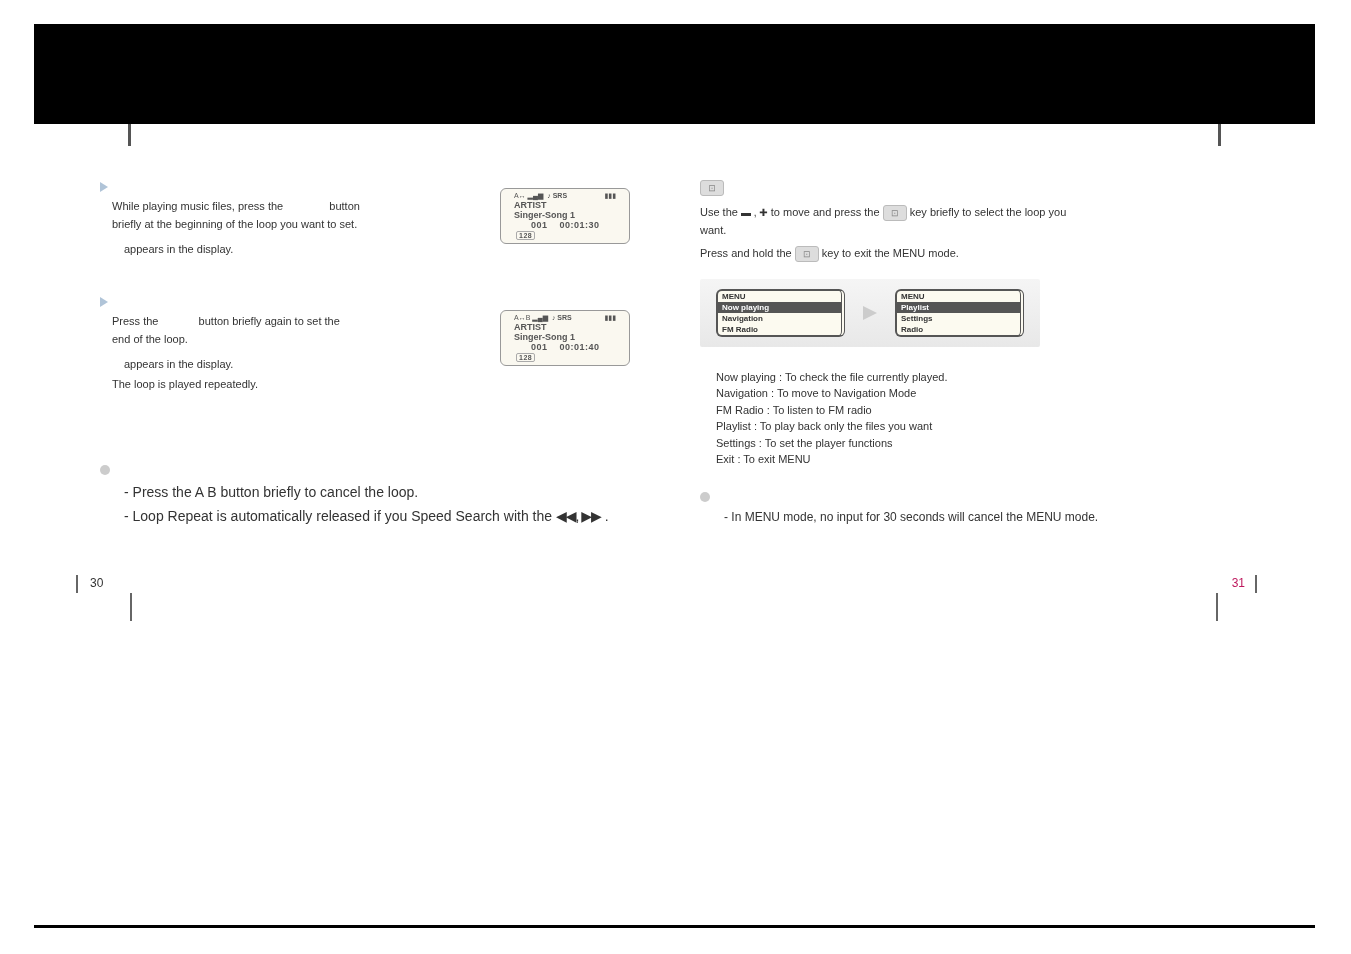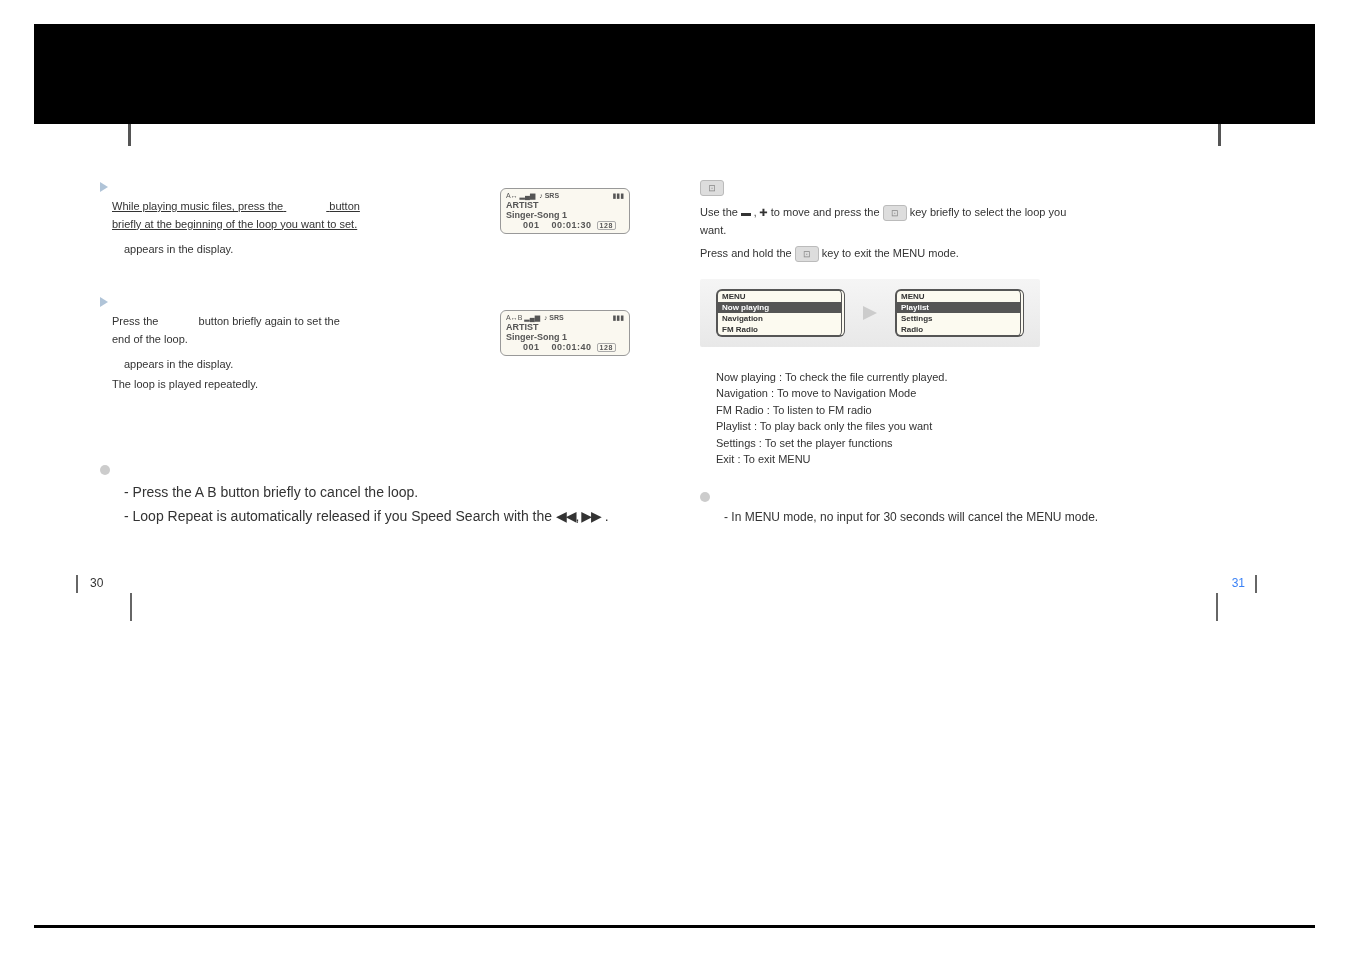--- a/index.html
+++ b/index.html
@@ -72,21 +72,21 @@
     margin-left: 12px;
   }
   .indent2 {
     margin-left: 24px;
   }
   .lcd-box {
     position: absolute;
     border: 1px solid #999;
     border-radius: 6px;
     width: 130px;
-    padding: 3px 5px;
+    padding: 3px 13px;
     font-size: 8px;
     background: #faf8f0;
     color: #555;
   }
   .lcd-box .row-bold { font-weight: bold; font-size: 9px; }
   .lcd-box .row-num { font-weight: bold; font-size: 9px; letter-spacing: 0.5px; }
   .lcd-top-icons { display: flex; justify-content: space-between; font-size: 7px; }
   .maintime-box {
     display:inline-block;
     border:1px solid #aaa;
@@ -100,21 +100,21 @@
     top: 576px;
     left: 90px;
     font-size: 12px;
     color: #333;
   }
   .page-num-right {
     position: absolute;
     top: 576px;
     right: 106px;
     font-size: 12px;
-    color: #3b82f6;
+    color: #be185d;
   }
   .page-mark-l1 {
     position:absolute;
     top:575px;
     left:76px;
     width:2px;
     height:18px;
     background:#666;
   }
   .page-mark-l2 {
@@ -198,21 +198,21 @@
 <body>
 
 <div class="top-black"></div>
 <div class="inner-mark-left"></div>
 <div class="inner-mark-right"></div>
 
 <div class="content-left">
 
   <div>
     <span class="triangle"></span>
-    <div class="section-para indent" style="margin-top:6px;text-decoration:underline;">
+    <div class="section-para indent" style="margin-top:6px;">
       <span>While playing music files, press the</span>
       <span style="display:inline-block;width:40px;"></span>
       <span>button</span><br>
       <span>briefly at the beginning of the loop you want to set.</span>
     </div>
     <div class="section-para indent2" style="margin-top:8px;">
       <span>appears in the display.</span>
     </div>
   </div>
 

